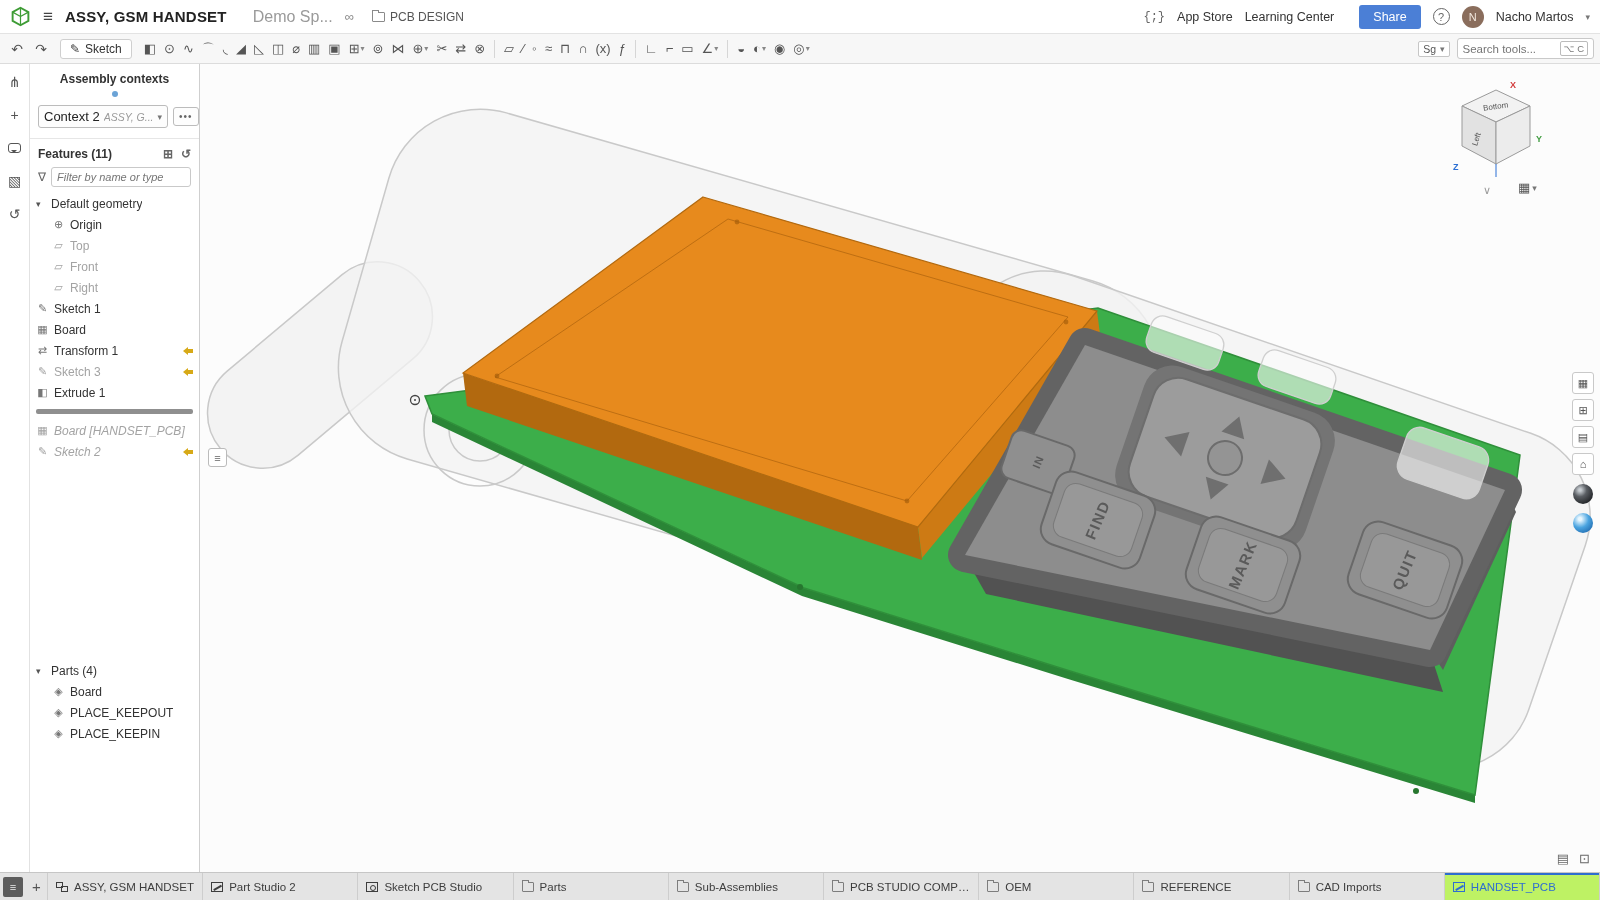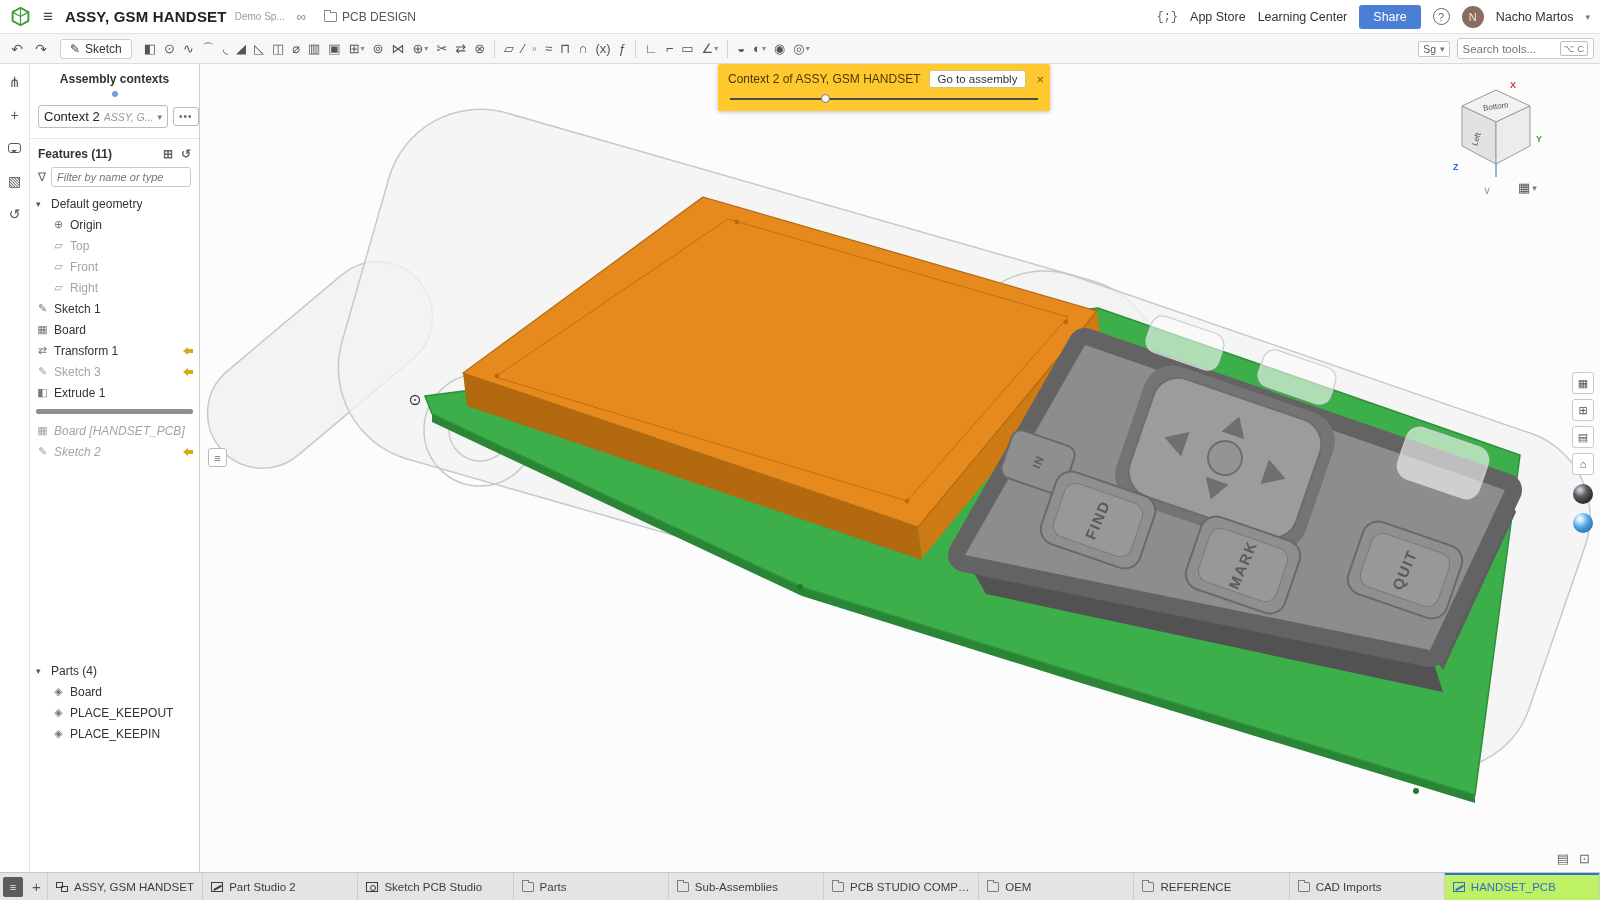--- a/index.html
+++ b/index.html
@@ -4,30 +4,30 @@
 <style>
   * { box-sizing: border-box; margin: 0; padding: 0; }
   html,body { width:1600px; height:900px; overflow:hidden; font-family:"Liberation Sans", sans-serif; background:#fff; }
   .app { width:1600px; height:900px; display:flex; flex-direction:column; }
 
   
   .header { height:34px; background:#fff; border-bottom:1px solid #e3e3e3; display:flex; align-items:center; padding:0 10px; gap:8px; flex:0 0 34px;}
   .logo { display:flex; align-items:center; }
   .hamburger { font-size:17px; color:#444; padding:0 4px; cursor:pointer; }
   .doc-title { font-size:15px; font-weight:bold; color:#222; letter-spacing:.2px; }
-  .doc-sub { font-size:10px; color:#9a9a9a; }
+  .doc-sub { font-size:16px; color:#9a9a9a;margin-left:18px; }
   .link-ic { color:#8a8a8a; font-size:13px; margin-left:4px; }
   .crumb { display:flex; align-items:center; gap:5px; margin-left:10px; font-size:12px; color:#555; }
   .mini-folder { width:13px; height:10px; border:1px solid #8a8a8a; border-radius:1px; position:relative; display:inline-block;}
   .mini-folder::before { content:''; position:absolute; top:-3px; left:-1px; width:5px; height:2px; border:1px solid #8a8a8a; border-bottom:none; background:#fff;}
   .hspace { flex:1; }
   .hdr-right { display:flex; align-items:center; gap:12px; }
   .vers { font-family:"Liberation Mono", monospace; font-size:12px; color:#666; }
   .hbtn { font-size:12.5px; color:#333; cursor:pointer; }
-  .share-btn { background:#4b7fd6; color:#fff; font-size:12.5px; padding:5px 14px; border-radius:3px; cursor:pointer; }
+  .share-btn { background:#4b7fd6; color:#fff; font-size:12.5px; padding:5px 14px; border-radius:3px; cursor:pointer;margin-left:13px; }
   .help { width:17px; height:17px; border:1.5px solid #666; border-radius:50%; color:#666; font-size:11px; display:flex; align-items:center; justify-content:center;}
   .avatar { width:22px; height:22px; border-radius:50%; background:#8a6d5c; color:#f2e7dd; font-size:11px; display:flex; align-items:center; justify-content:center; }
   .uname { font-size:12.5px; color:#333; }
   .caret { font-size:9px; color:#777; }
 
   
   .toolbar { height:30px; background:#f7f7f7; border-bottom:1px solid #dcdcdc; display:flex; align-items:center; padding:0 6px; gap:2px; flex:0 0 30px;}
   .tb-btn { width:22px; height:22px; display:flex; align-items:center; justify-content:center; color:#555; font-size:14px; cursor:pointer; border-radius:3px;}
   .sketch-btn { display:flex; align-items:center; gap:5px; background:#fff; border:1px solid #cfcfcf; border-radius:3px; padding:2px 9px; margin:0 6px; font-size:12px; color:#333; cursor:pointer;}
   .tools { display:flex; align-items:center; }
@@ -551,31 +551,20 @@
           <rect x="-38" y="-19" width="76" height="38" rx="12" transform="translate(1097,313) rotate(19)"></rect>
           <rect x="-43" y="-27" width="86" height="54" rx="14" transform="translate(1243,399) rotate(19)"></rect>
         </g>
 
         <g stroke="#444" fill="none">
           <circle cx="215" cy="336" r="4.5" stroke-width="1.3"></circle>
           <circle cx="215" cy="336" r="1" fill="#444" stroke="none"></circle>
         </g>
       </svg>
 
-      <div class="banner">
-        <div class="banner-row">
-          <span class="banner-text">Context 2 of ASSY, GSM HANDSET</span>
-          <span class="banner-btn">Go to assembly</span>
-          <span class="banner-close">×</span>
-        </div>
-        <div class="slider">
-          <span class="track"></span>
-          <span class="thumb" style="left: 31%;"></span>
-        </div>
-      </div>
 
       <svg class="viewcube" viewBox="0 0 96 110">
         <polygon points="46,10 80,26 46,42 12,26" fill="#f2f2f2" stroke="#9a9a9a"></polygon>
         <polygon points="12,26 46,42 46,84 12,66" fill="#e2e2e2" stroke="#9a9a9a"></polygon>
         <polygon points="80,26 46,42 46,84 80,66" fill="#ececec" stroke="#9a9a9a"></polygon>
         <text x="46" y="29" font-size="8" fill="#555" text-anchor="middle" transform="rotate(-8 46 29)">Bottom</text>
         <text x="29" y="60" font-size="8" fill="#555" text-anchor="middle" transform="rotate(-72 29 60)">Left</text>
         <text x="60" y="8" font-size="9" fill="#d23b3b" font-weight="bold">X</text>
         <text x="86" y="62" font-size="9" fill="#3f9c3f" font-weight="bold">Y</text>
         <text x="3" y="90" font-size="9" fill="#2b6fd4" font-weight="bold">Z</text>

